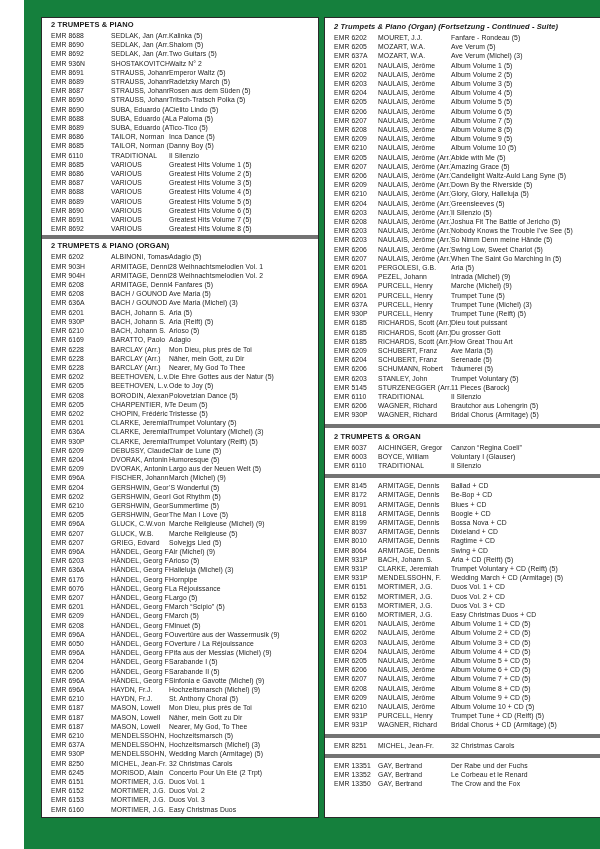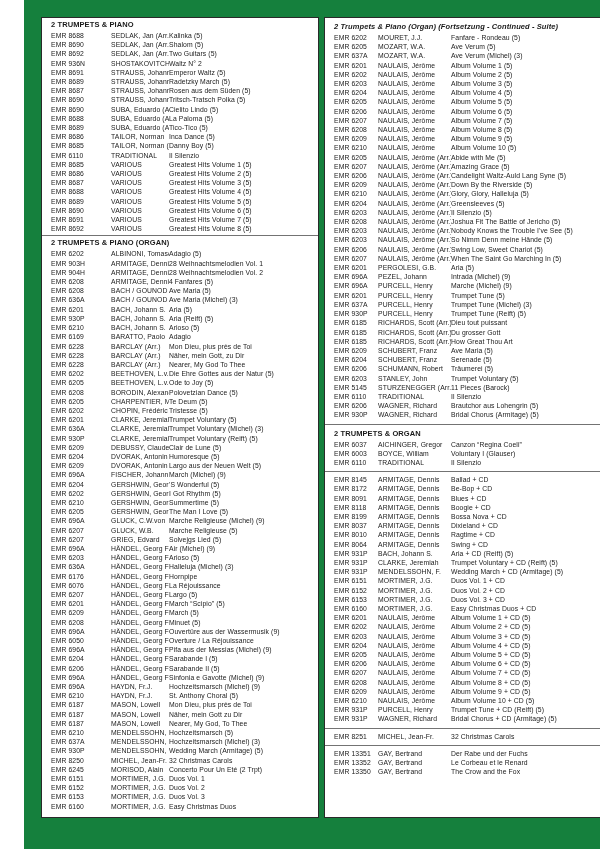--- a/index.html
+++ b/index.html
@@ -24,21 +24,21 @@
     border: 1px solid #2a2a2a;
     background: #ffffff;
     box-sizing: border-box;
     overflow: hidden;
   }
   .box[data-column="0"] { left: 17px;  width: 278px; }
   .box[data-column="1"] { left: 300px; width: 336px; }
 
   .section { padding: 1px 0 2px 0; }
   .box[data-column="1"] .section { padding: 3px 0 4px 0; }
-  .section.ruled { border-top: 1px solid #737373; }
+  .section.ruled { border-top: 4px solid #737373; }
 
   .sec-header {
     font-weight: bold;
     font-size: 7.5px;
     line-height: 12px;
     padding-left: 9px;
     letter-spacing: 0.1px;
     white-space: nowrap;
     overflow: hidden;
   }

